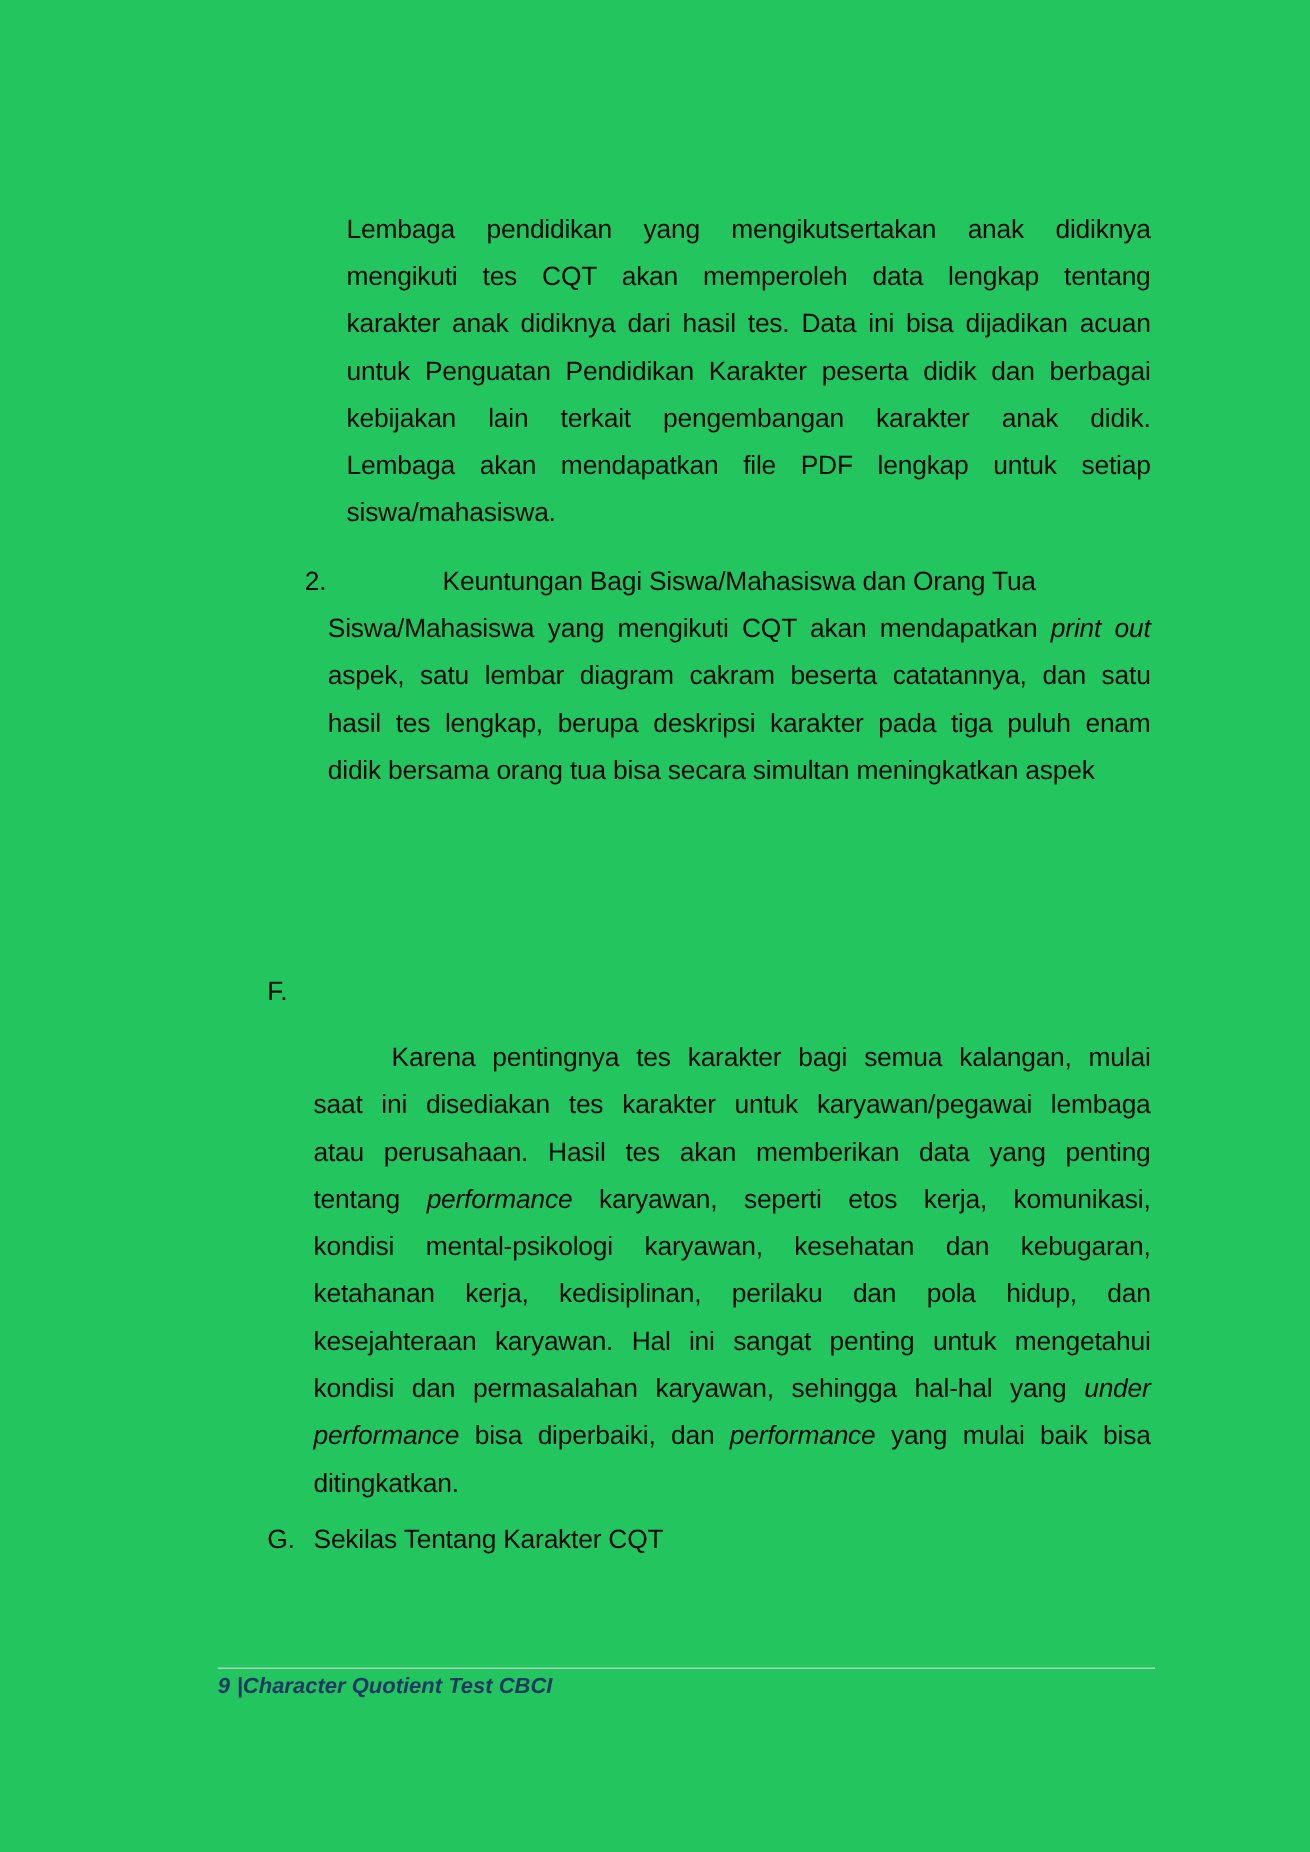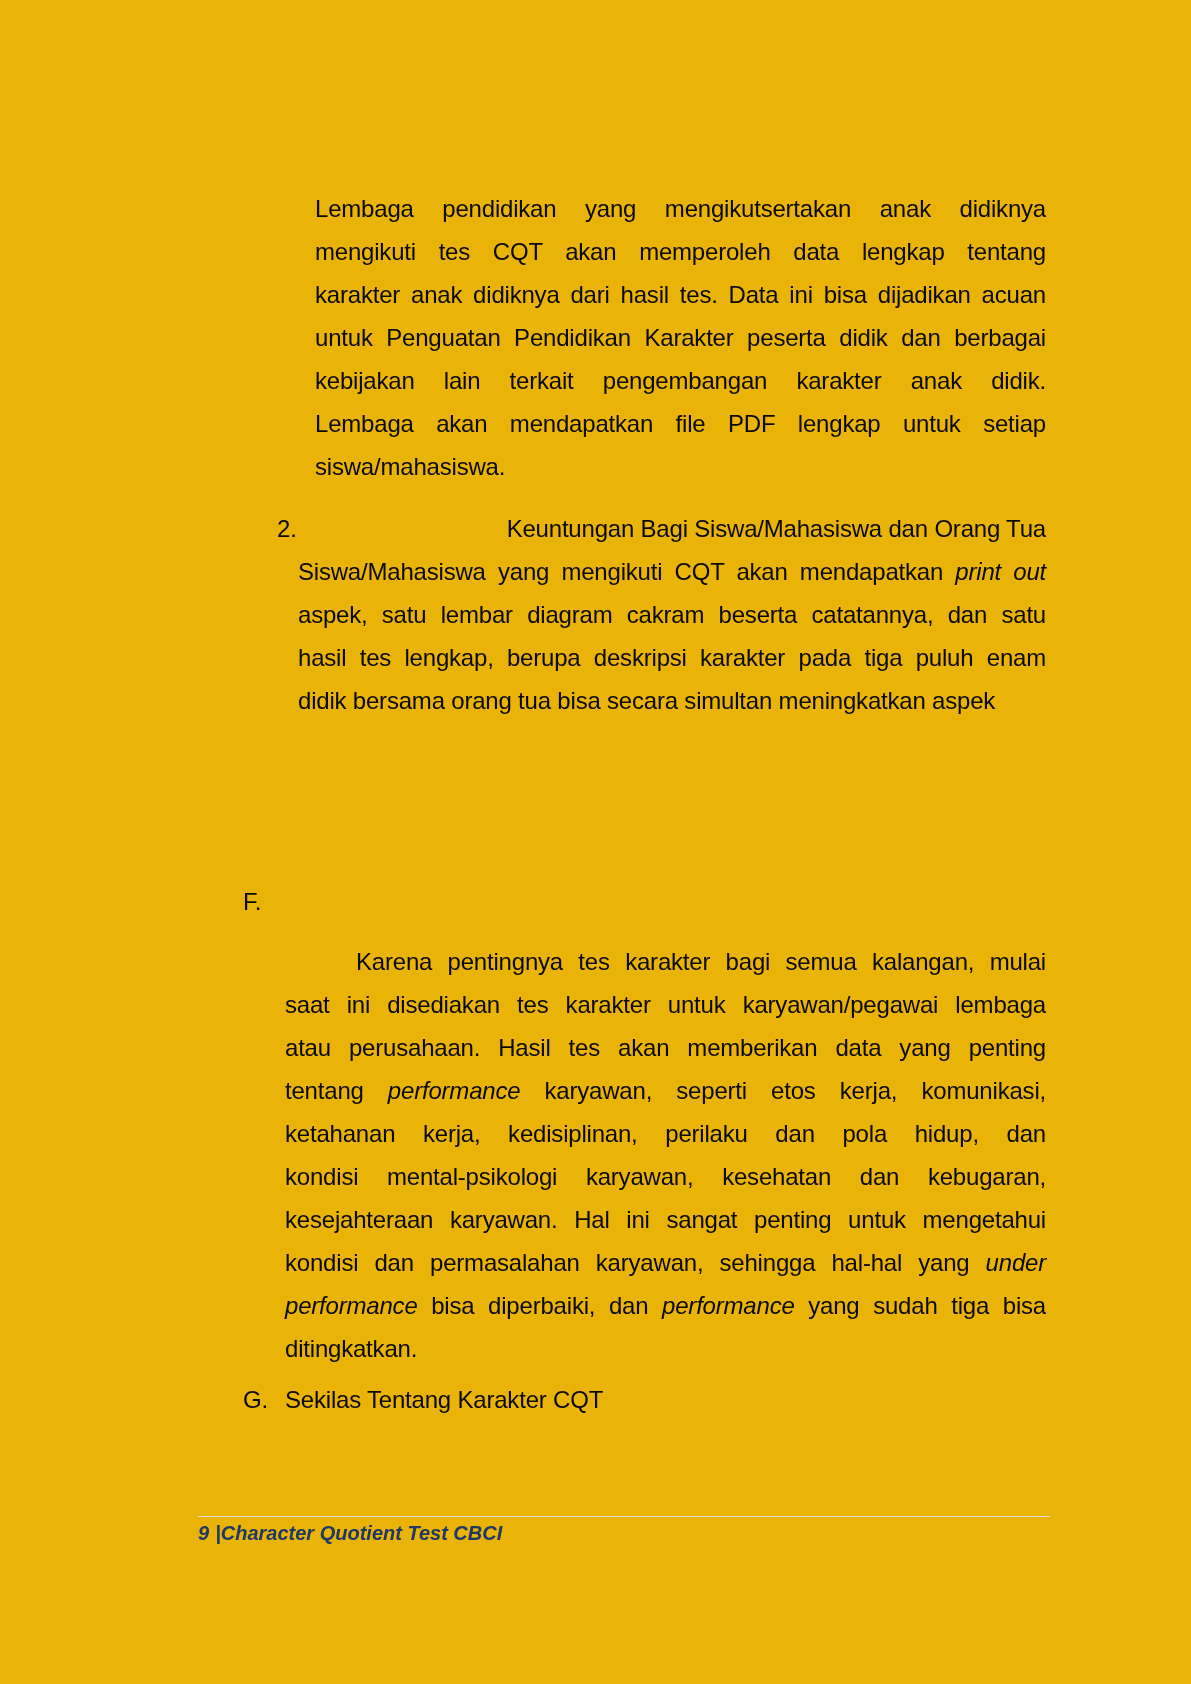--- a/index.html
+++ b/index.html
@@ -1,39 +1,39 @@
 <!DOCTYPE html>
 <html style="--body-text: #0a0a0a; --footer-text: #1f3864; --rule: #d9d9d9;"><head>
 <meta charset="utf-8">
 <style>
   html,body{margin:0;padding:0;background:#ffffff;}
   .page{
     position:relative;
     width:1191px;height:1684px;
-    background:#eab308;
+    background:#22c55e;
     font-family:"Liberation Sans",sans-serif;
     color:var(--body-text,#0a0a0a);
     overflow:hidden;
     text-decoration:underline;
   }
   .block{
     position:absolute;
     font-size:24px;
     line-height:43px;
     letter-spacing:-0.2px;
   }
   .lines .ln{text-align:justify;text-align-last:justify;}
   .lines .ln:last-child{text-align-last:left;}
   .indent .ln:first-child{text-indent:71px;}
   .em{font-style:italic;}
   .row{display:flex;align-items:flex-start;}
   .marker{flex:0 0 21px;}
   .marker-wide{flex:0 0 42px;}
   .content{flex:1 1 auto;min-width:0;}
-  .heading{text-align:right;}
+  .heading{text-align:center;}
   .rule{
     position:absolute;left:198px;top:1516px;width:852px;height:1px;
     background:var(--rule,#d9d9d9);
   }
   .footer{
     position:absolute;left:198px;top:1521px;
     font-size:20px;line-height:24px;
     font-weight:bold;font-style:italic;
     color:var(--footer-text,#1f3864);
     letter-spacing:0;
@@ -75,25 +75,25 @@
 
   <div class="block fhead row">
     <div class="marker-wide">F.</div>
   </div>
 
   <div class="block fbody lines indent">
       <div class="ln"><span>Karena pentingnya tes karakter bagi semua kalangan, mulai</span></div>
       <div class="ln"><span>saat ini disediakan tes karakter untuk karyawan/pegawai lembaga</span></div>
       <div class="ln"><span>atau perusahaan. Hasil tes akan memberikan data yang penting</span></div>
       <div class="ln"><span>tentang </span><span class="em">performance</span><span> karyawan, seperti etos kerja, komunikasi,</span></div>
+      <div class="ln"><span>kondisi mental-psikologi karyawan, kesehatan dan kebugaran,</span></div>
       <div class="ln"><span>ketahanan kerja, kedisiplinan, perilaku dan pola hidup, dan</span></div>
-      <div class="ln"><span>kondisi mental-psikologi karyawan, kesehatan dan kebugaran,</span></div>
       <div class="ln"><span>kesejahteraan karyawan. Hal ini sangat penting untuk mengetahui</span></div>
       <div class="ln"><span>kondisi dan permasalahan karyawan, sehingga hal-hal yang </span><span class="em">under</span></div>
-      <div class="ln"><span class="em">performance</span><span> bisa diperbaiki, dan </span><span class="em">performance</span><span> yang sudah tiga bisa</span></div>
+      <div class="ln"><span class="em">performance</span><span> bisa diperbaiki, dan </span><span class="em">performance</span><span> yang mulai baik bisa</span></div>
       <div class="ln"><span>ditingkatkan.</span></div>
     </div>
 
   <div class="block ghead row">
     <div class="marker-wide">G.</div>
     <div class="heading">Sekilas Tentang Karakter CQT</div>
   </div>
 
   <div class="rule"></div>
 

